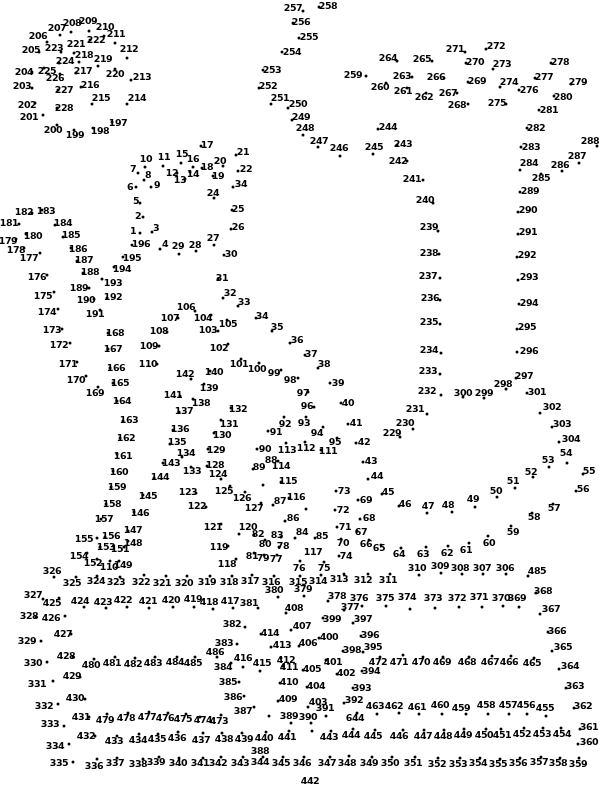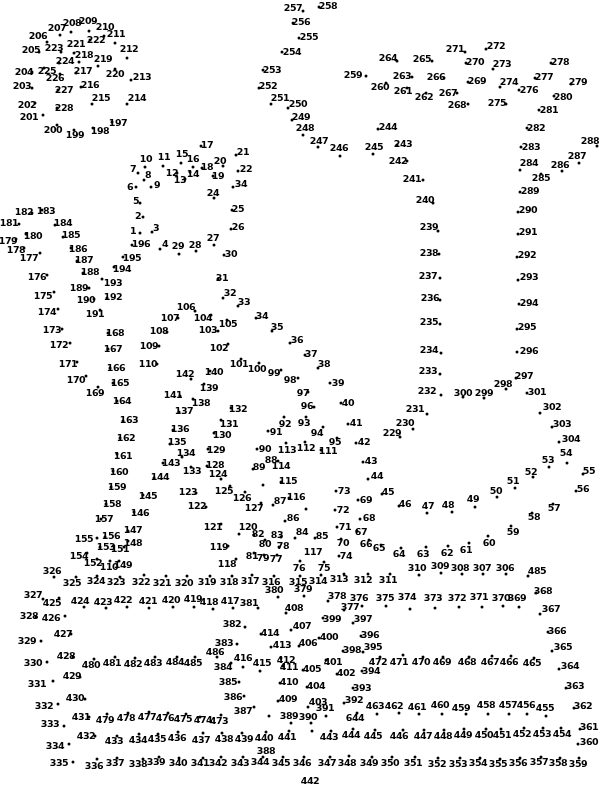--- a/index.html
+++ b/index.html
@@ -782,21 +782,21 @@
     <div class="num" style="left: 224px; top: 643px; color: rgb(0, 0, 0);">383</div>
     <div class="dot" style="left: 231px; top: 663px; background: rgb(0, 0, 0);"></div>
     <div class="num" style="left: 223px; top: 667px; color: rgb(0, 0, 0);">384</div>
     <div class="dot" style="left: 239px; top: 682px; background: rgb(0, 0, 0);"></div>
     <div class="num" style="left: 228px; top: 682px; color: rgb(0, 0, 0);">385</div>
     <div class="dot" style="left: 244px; top: 696px; background: rgb(0, 0, 0);"></div>
     <div class="num" style="left: 233px; top: 697px; color: rgb(0, 0, 0);">386</div>
     <div class="dot" style="left: 254px; top: 707px; background: rgb(0, 0, 0);"></div>
     <div class="num" style="left: 243px; top: 711px; color: rgb(0, 0, 0);">387</div>
     <div class="dot" style="left: 269px; top: 716px; background: rgb(0, 0, 0);"></div>
-    <div class="num" style="left: 260px; top: 751px; color: rgb(0, 0, 0); margin-left: 6px;">388</div>
+    <div class="num" style="left: 260px; top: 751px; color: rgb(0, 0, 0);">388</div>
     <div class="dot" style="left: 291px; top: 723px; background: rgb(0, 0, 0);"></div>
     <div class="num" style="left: 289px; top: 716px; color: rgb(0, 0, 0);">389</div>
     <div class="dot" style="left: 311px; top: 723px; background: rgb(0, 0, 0);"></div>
     <div class="num" style="left: 308px; top: 717px; color: rgb(0, 0, 0);">390</div>
     <div class="dot" style="left: 326px; top: 716px; background: rgb(0, 0, 0);"></div>
     <div class="num" style="left: 325px; top: 708px; color: rgb(0, 0, 0);">391</div>
     <div class="dot" style="left: 344px; top: 703px; background: rgb(0, 0, 0);"></div>
     <div class="num" style="left: 354px; top: 700px; color: rgb(0, 0, 0);">392</div>
     <div class="dot" style="left: 353px; top: 688px; background: rgb(0, 0, 0);"></div>
     <div class="num" style="left: 362px; top: 688px; color: rgb(0, 0, 0);">393</div>

